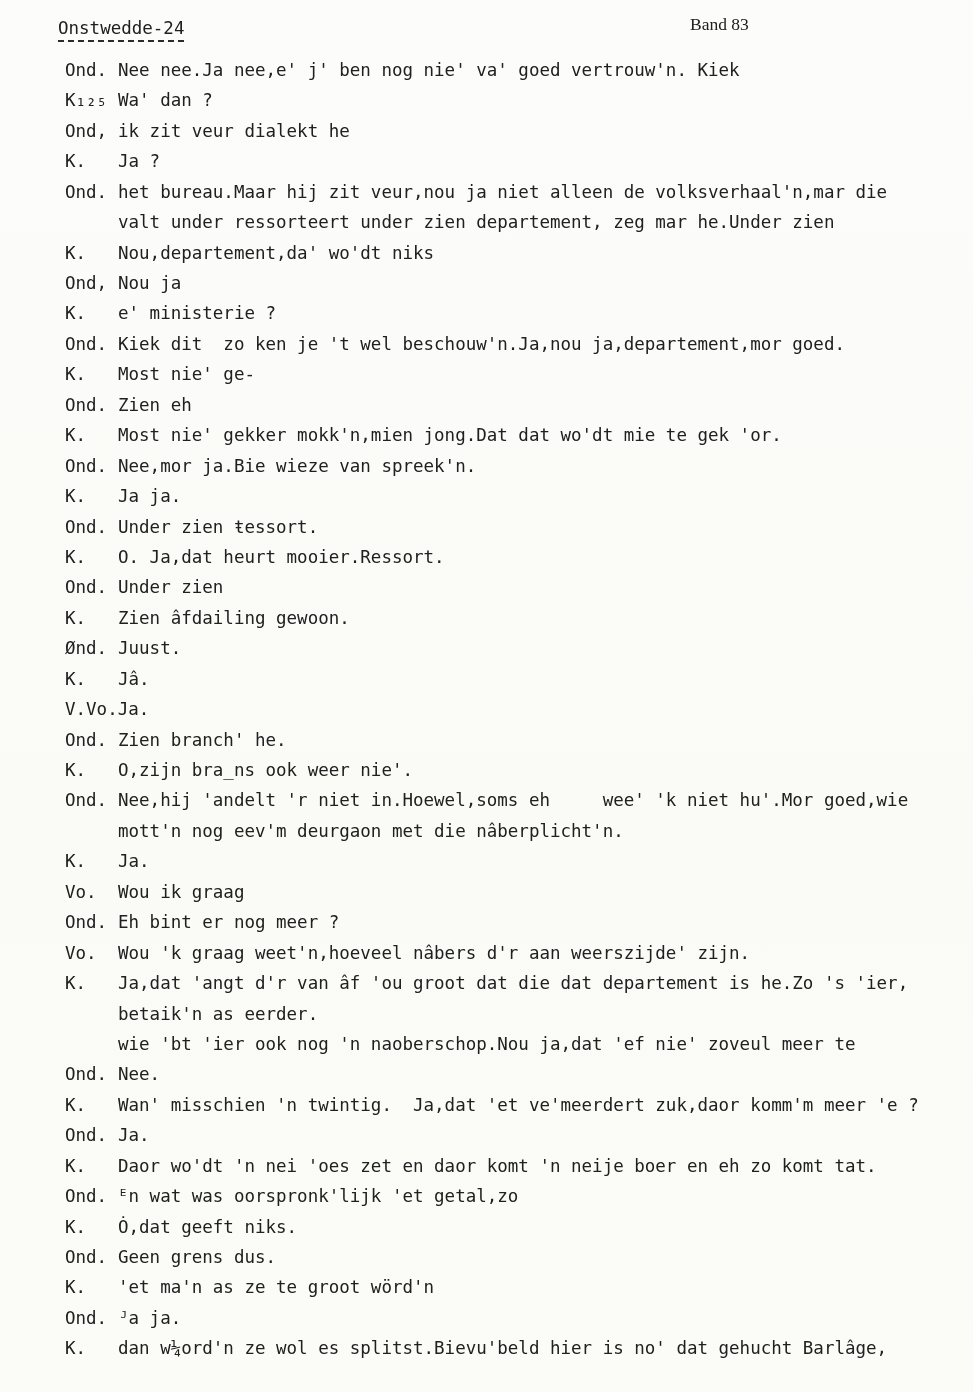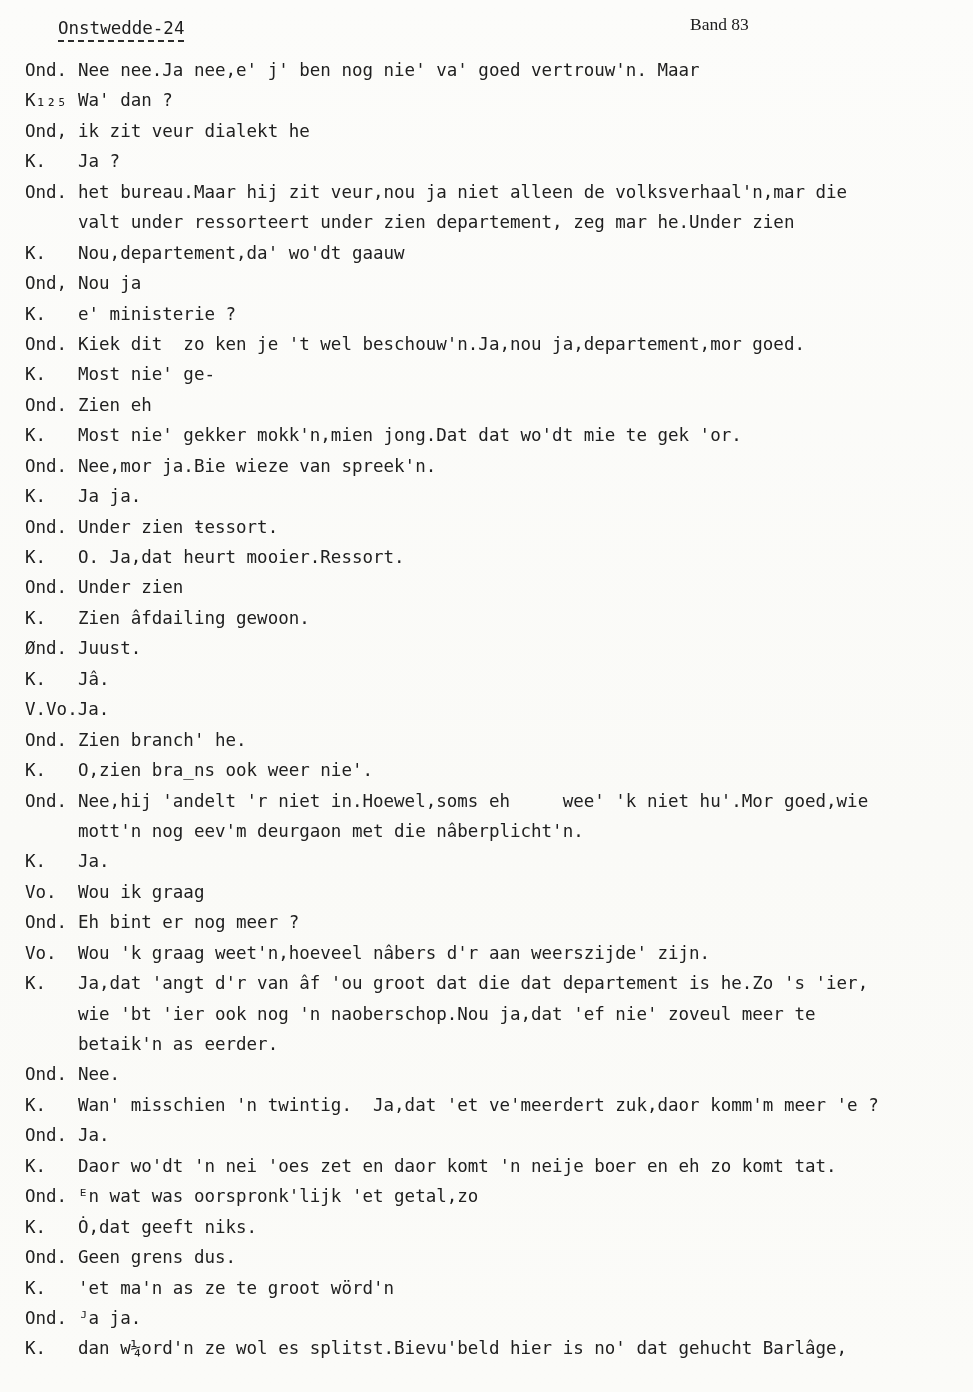--- a/index.html
+++ b/index.html
@@ -35,24 +35,25 @@
     white-space:pre;
     font-family:Liberation Serif, serif;
   }
   .lines{
     position:absolute;
     left:0;top:55px;
     width:973px;
   }
   .line{
     display:flex;
-    align-items:center;
+    align-items:flex-end;
     height:30.45px;
     line-height:30.45px;
     font-size:17.5px;
+    padding-left:40px;
   }
   .spk{
     display:inline-block;
     width:53px;
     margin-left:25px;
     flex:0 0 53px;
     white-space:pre;
   }
   .txt{
     white-space:pre;
@@ -62,21 +63,21 @@
 <body>
 
 <div class="page">
   <div class="header">
     <span class="title">Onstwedde-24</span>
     <span class="band">Band 83</span>
   </div>
   <div class="lines" id="lines">
   <div class="line">
     <span class="spk">Ond.</span>
-    <span class="txt">Nee nee.Ja nee,e' j' ben nog nie' va' goed vertrouw'n. Maar</span>
+    <span class="txt">Nee nee.Ja nee,e' j' ben nog nie' va' goed vertrouw'n. Kiek</span>
   </div>
 
   <div class="line">
     <span class="spk">K₁₂₅</span>
     <span class="txt">Wa' dan ?</span>
   </div>
 
   <div class="line">
     <span class="spk">Ond,</span>
     <span class="txt">ik zit veur dialekt he</span>
@@ -92,21 +93,21 @@
     <span class="txt">het bureau.Maar hij zit veur,nou ja niet alleen de volksverhaal'n,mar die</span>
   </div>
 
   <div class="line">
     <span class="spk"></span>
     <span class="txt">valt under ressorteert under zien departement, zeg mar he.Under zien</span>
   </div>
 
   <div class="line">
     <span class="spk">K.</span>
-    <span class="txt">Nou,departement,da' wo'dt gaauw</span>
+    <span class="txt">Nou,departement,da' wo'dt niks</span>
   </div>
 
   <div class="line">
     <span class="spk">Ond,</span>
     <span class="txt">Nou ja</span>
   </div>
 
   <div class="line">
     <span class="spk">K.</span>
     <span class="txt">e' ministerie ?</span>
@@ -177,21 +178,21 @@
     <span class="txt"></span>
   </div>
 
   <div class="line">
     <span class="spk">Ond.</span>
     <span class="txt">Zien branch' he.</span>
   </div>
 
   <div class="line">
     <span class="spk">K.</span>
-    <span class="txt">O,zien bra̲ns ook weer nie'.</span>
+    <span class="txt">O,zijn bra̲ns ook weer nie'.</span>
   </div>
 
   <div class="line">
     <span class="spk">Ond.</span>
     <span class="txt">Nee,hij 'andelt 'r niet in.Hoewel,soms eh     wee' 'k niet hu'.Mor goed,wie</span>
   </div>
 
   <div class="line">
     <span class="spk"></span>
     <span class="txt">mott'n nog eev'm deurgaon met die nâberplicht'n.</span>
@@ -217,26 +218,26 @@
     <span class="txt">Wou 'k graag weet'n,hoeveel nâbers d'r aan weerszijde' zijn.</span>
   </div>
 
   <div class="line">
     <span class="spk">K.</span>
     <span class="txt">Ja,dat 'angt d'r van âf 'ou groot dat die dat departement is he.Zo 's 'ier,</span>
   </div>
 
   <div class="line">
     <span class="spk"></span>
+    <span class="txt">betaik'n as eerder.</span>
+  </div>
+
+  <div class="line">
+    <span class="spk"></span>
     <span class="txt">wie 'bt 'ier ook nog 'n naoberschop.Nou ja,dat 'ef nie' zoveul meer te</span>
-  </div>
-
-  <div class="line">
-    <span class="spk"></span>
-    <span class="txt">betaik'n as eerder.</span>
   </div>
 
   <div class="line">
     <span class="spk">Ond.</span>
     <span class="txt">Nee.</span>
   </div>
 
   <div class="line">
     <span class="spk">K.</span>
     <span class="txt">Wan' misschien 'n twintig.  Ja,dat 'et ve'meerdert zuk,daor komm'm meer 'e ?</span>

